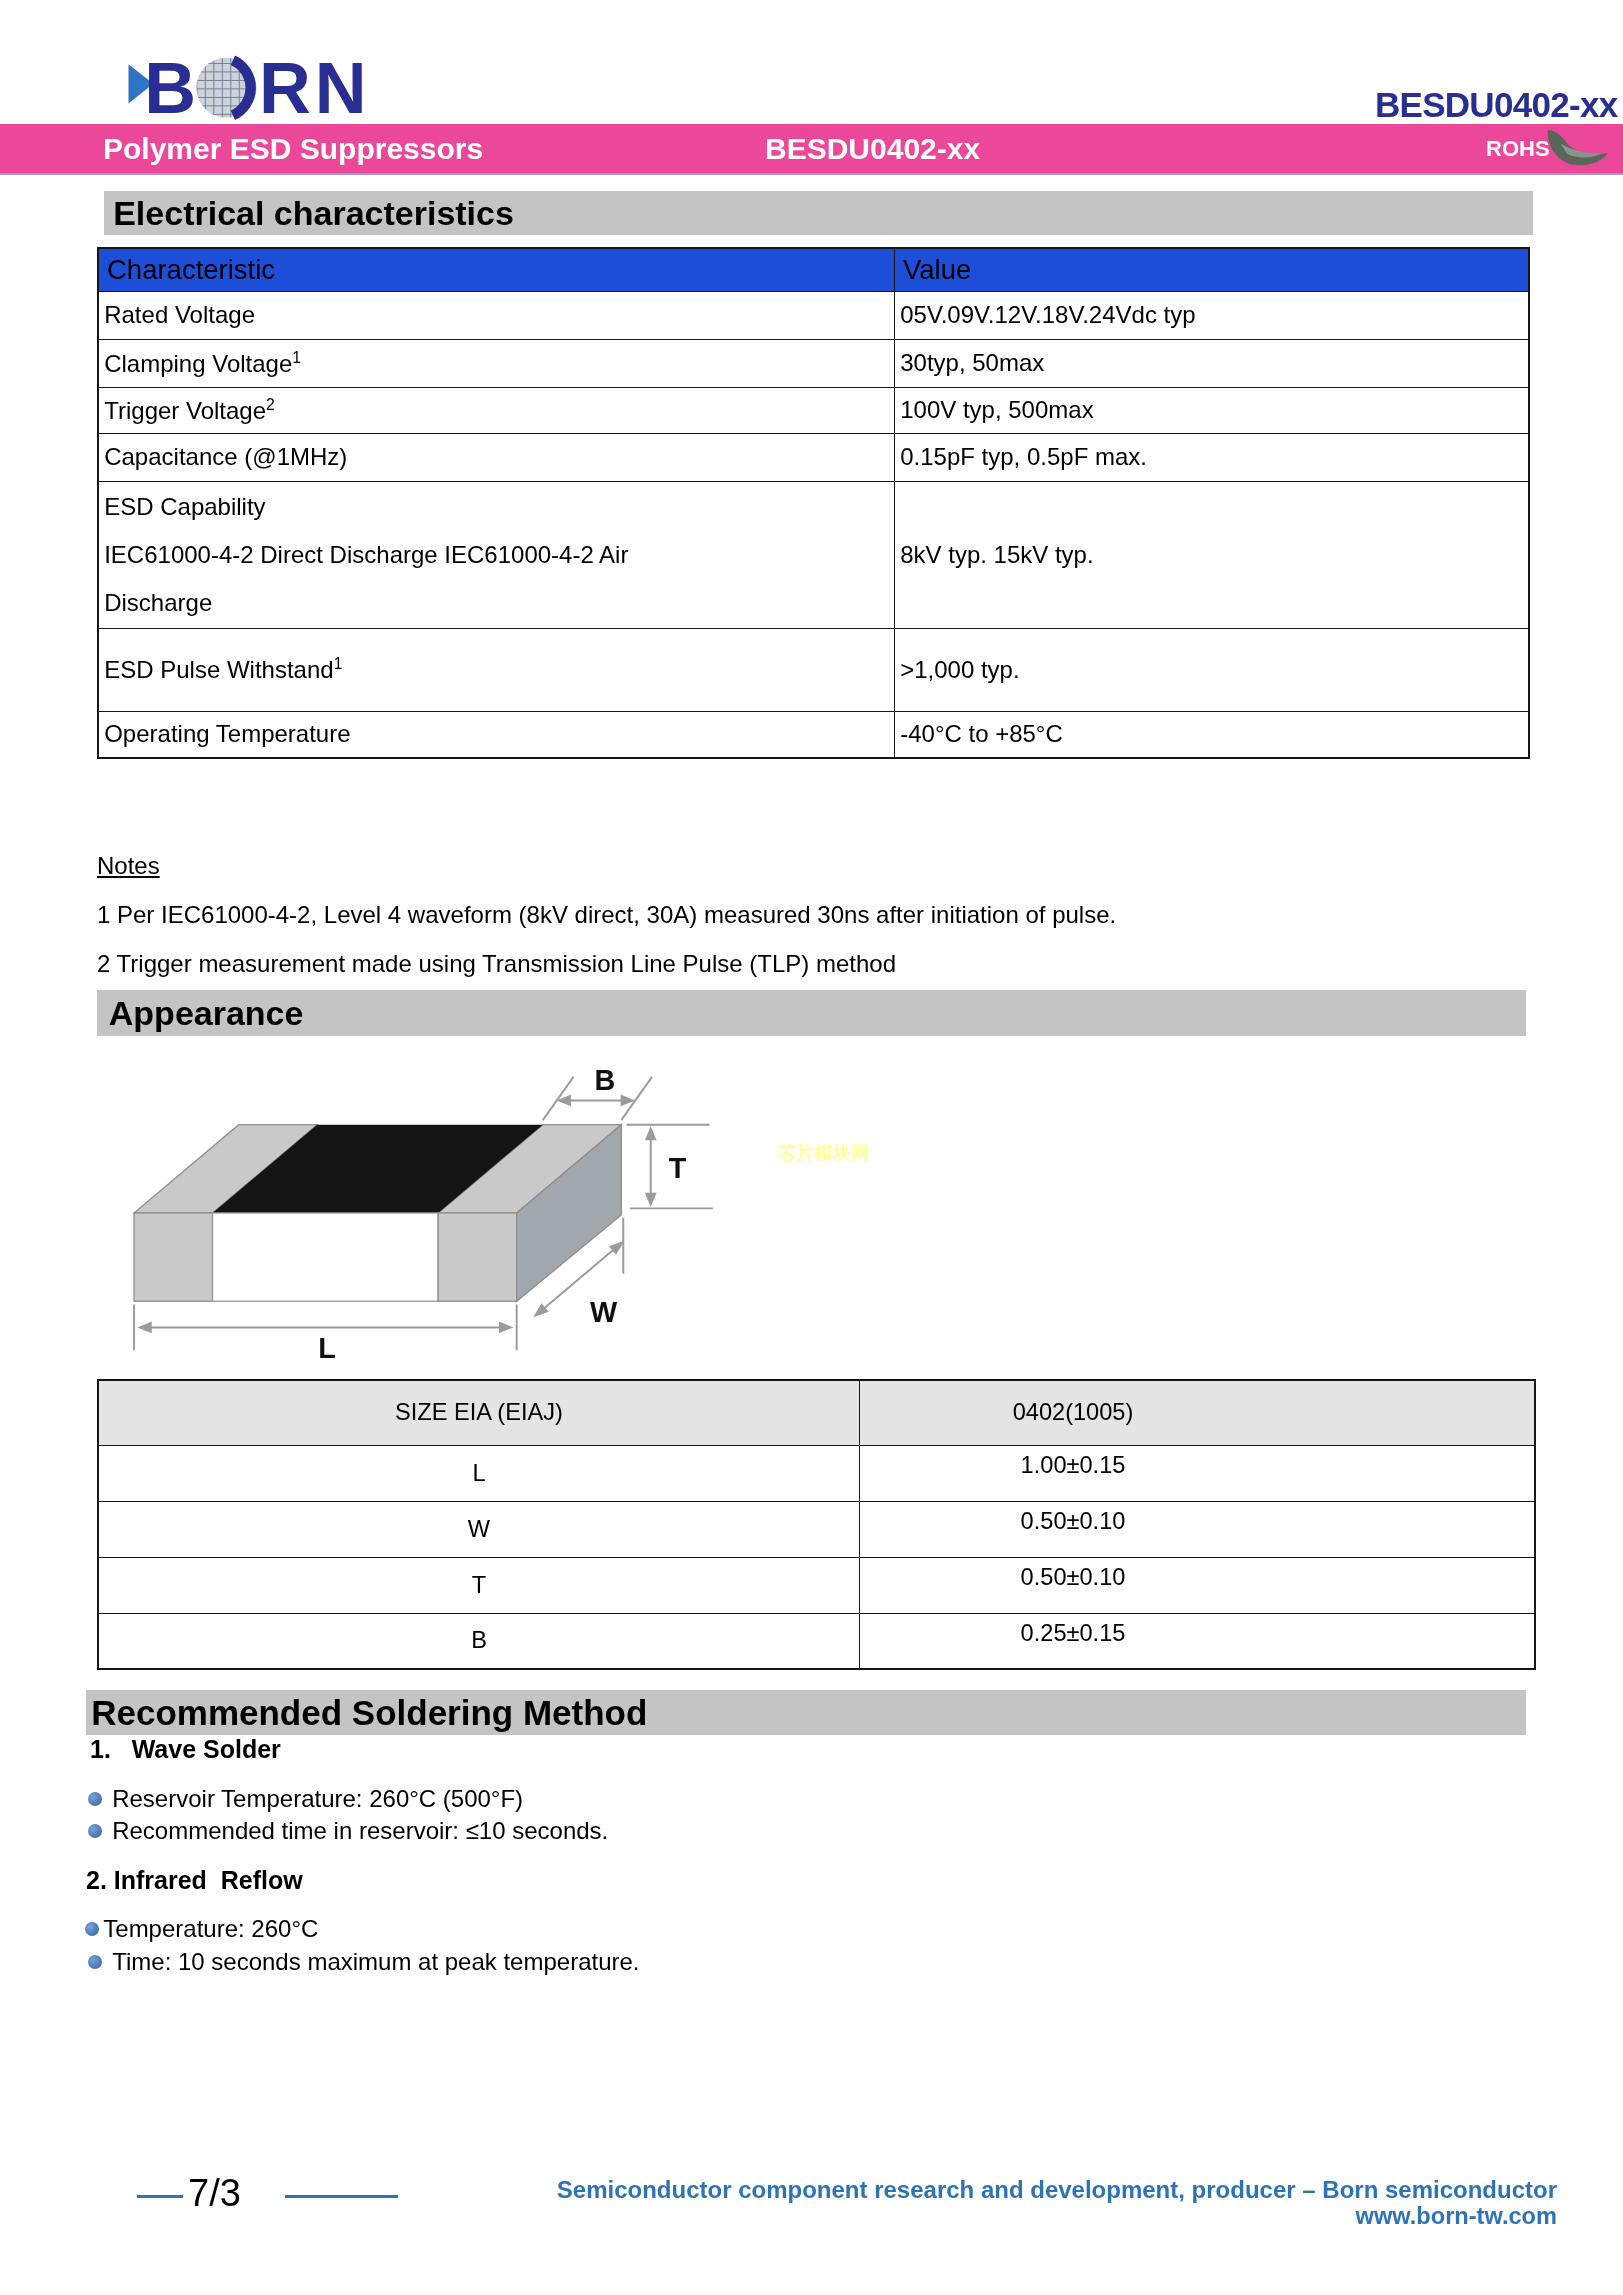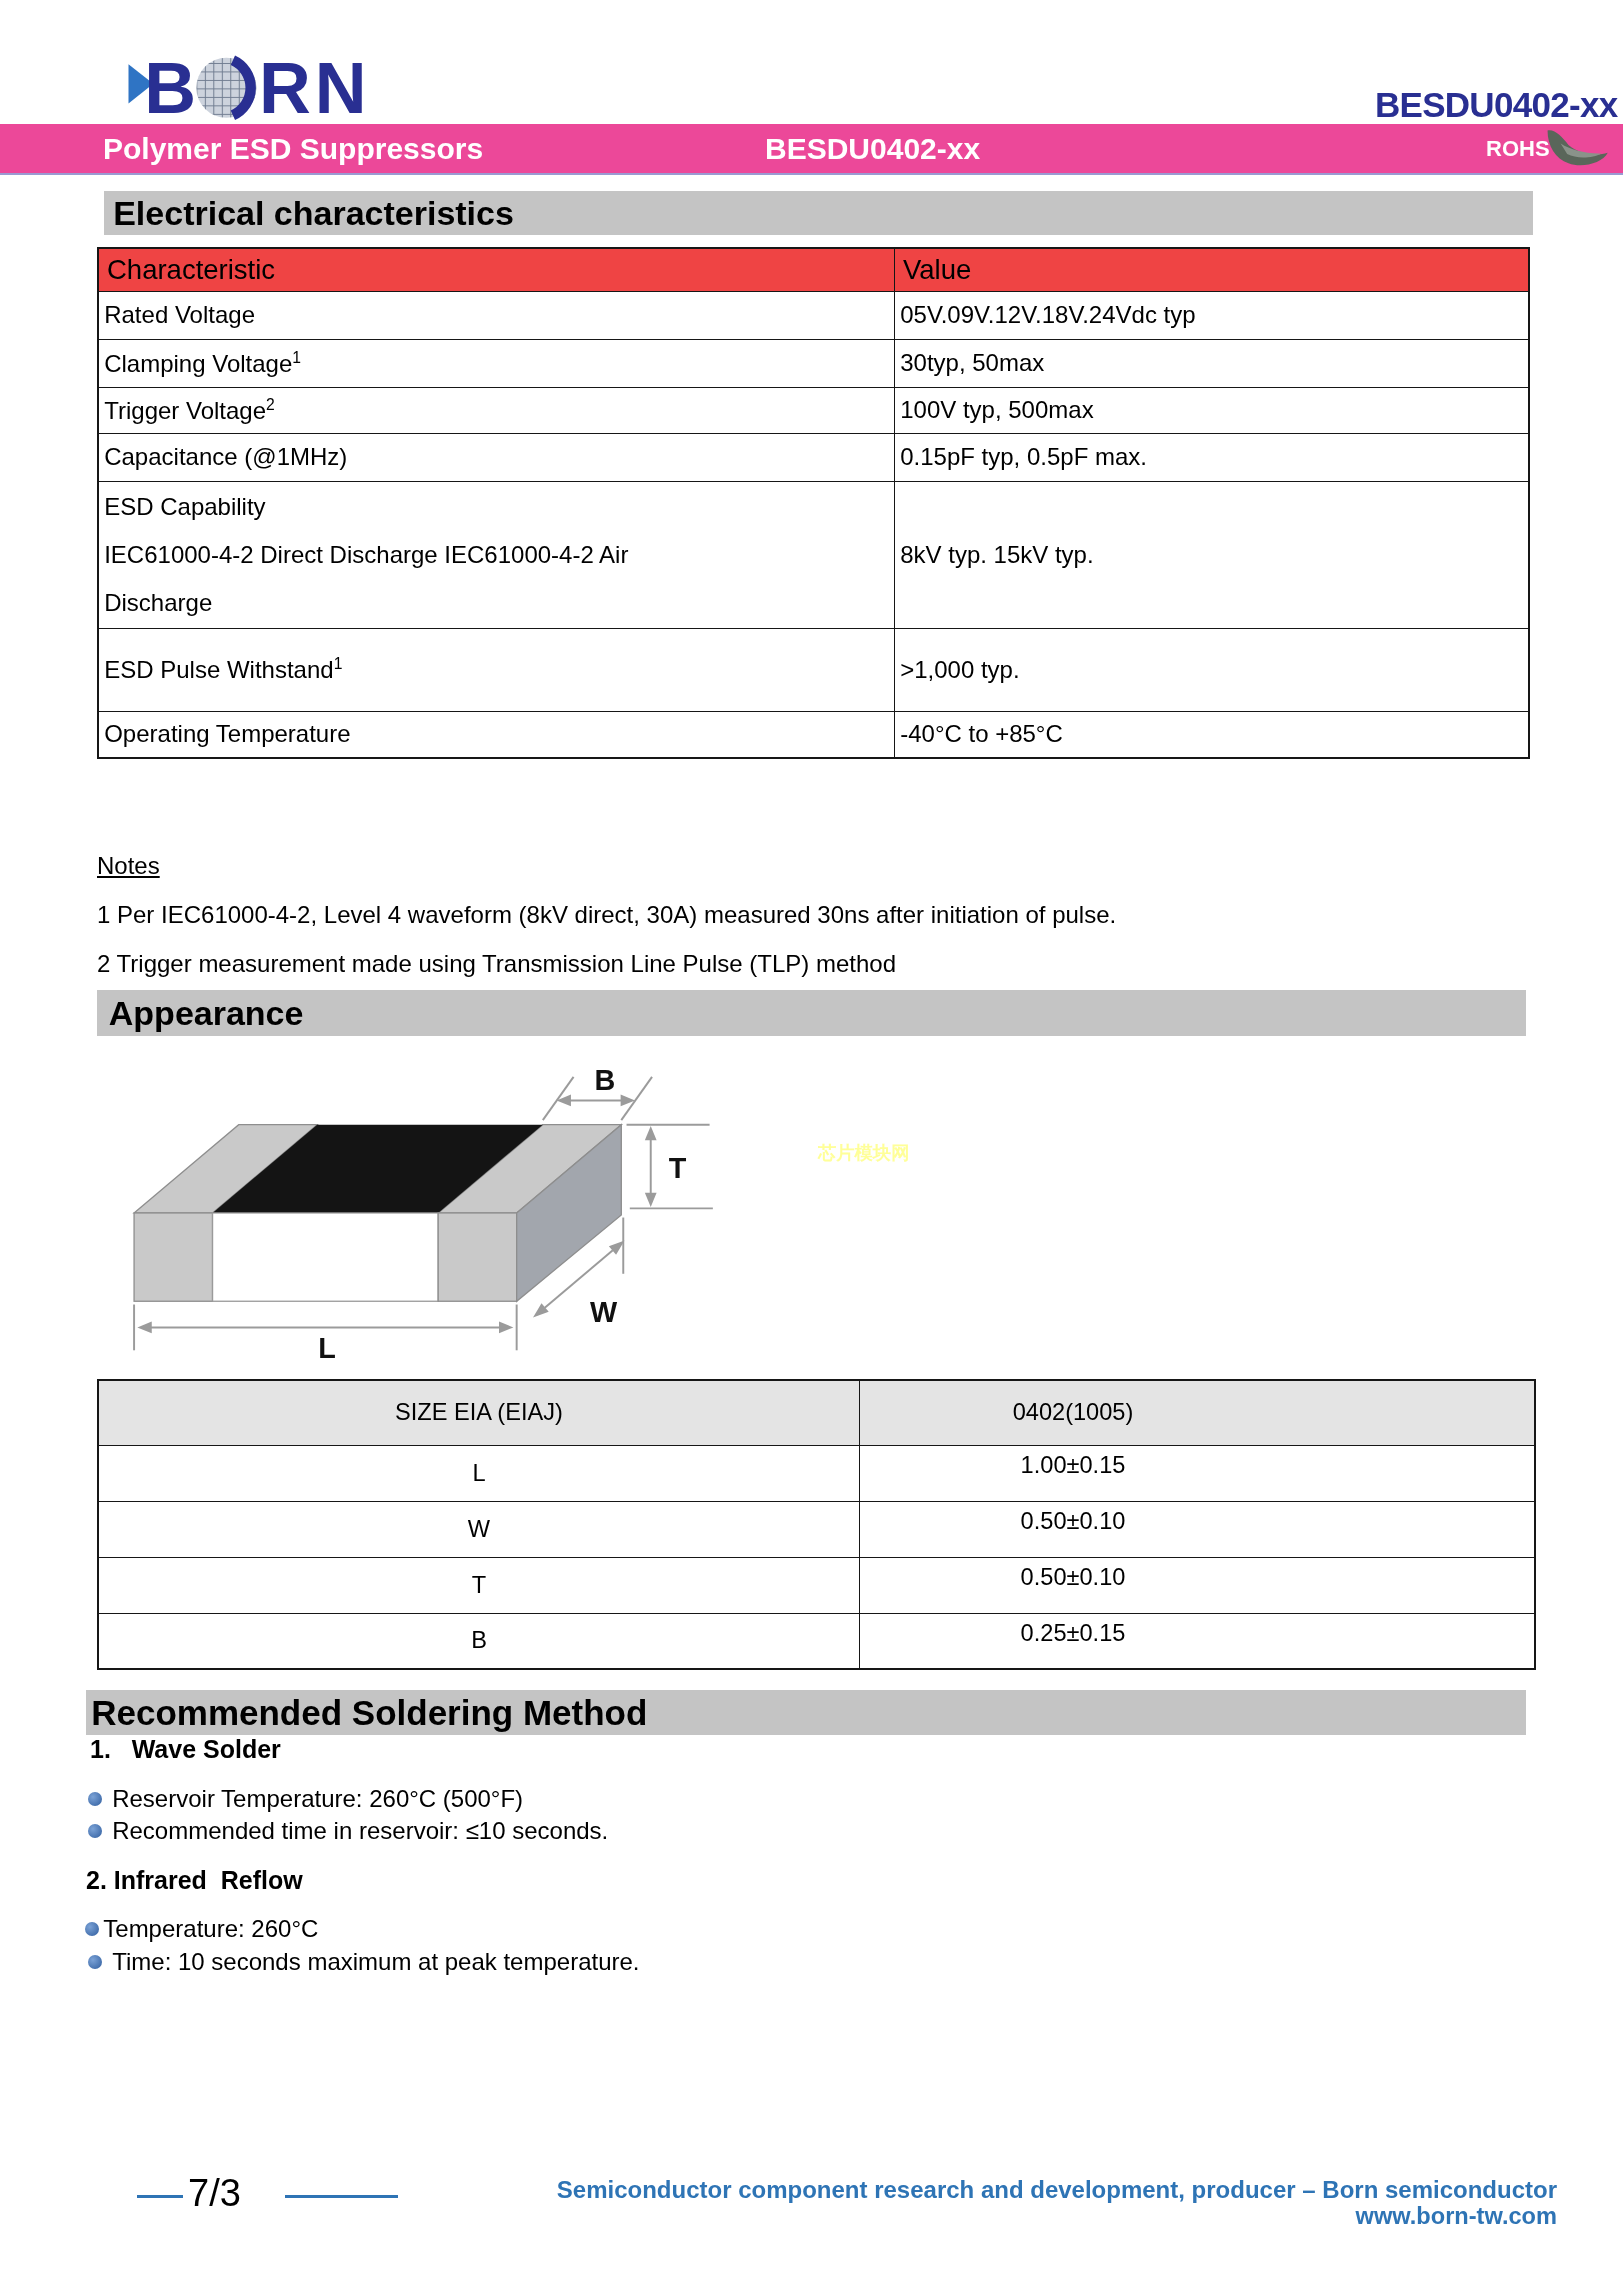--- a/index.html
+++ b/index.html
@@ -33,32 +33,32 @@
 
   
   table.t1{
     position:absolute;left:97px;top:247px;width:1433px;
     border-collapse:collapse;table-layout:fixed;border:2px solid #161616;
     font-size:24px;
   }
   table.t1 td{border:1.3px solid #161616;vertical-align:middle;overflow:hidden;}
   table.t1 td.c{padding-left:5.2px;width:786px;}
   table.t1 td.v{padding-left:5.2px;}
-  table.t1 tr.th td{background:#ef4444;font-size:27.5px;padding-left:8px;}
+  table.t1 tr.th td{background:#1d4ed8;font-size:27.5px;padding-left:8px;}
   table.t1 td.hv{padding-left:96px;}
   table.t1 .ml{line-height:48px;}
   table.t1 sup{font-size:15.7px;}
 
   
   .note{position:absolute;left:97px;font-size:24px;}
   #notesTitle{text-decoration:underline;}
 
   
   #chipDiagram{position:absolute;left:98px;top:1056px;}
-  #watermark{position:absolute;left:778px;top:1140px;font-size:18.3px;font-weight:bold;color:#FFFF99;margin-left:40px;}
+  #watermark{position:absolute;left:778px;top:1140px;font-size:18.3px;font-weight:bold;color:#FFFF99;}
 
   
   table.t2{
     position:absolute;left:97px;top:1379px;width:1439px;
     border-collapse:collapse;table-layout:fixed;border:2px solid #161616;
     font-size:23.6px;
   }
   table.t2 td{border:1.3px solid #161616;text-align:center;}
   table.t2 td.c1{width:758px;}
   table.t2 td.c2{padding-right:249px;}

